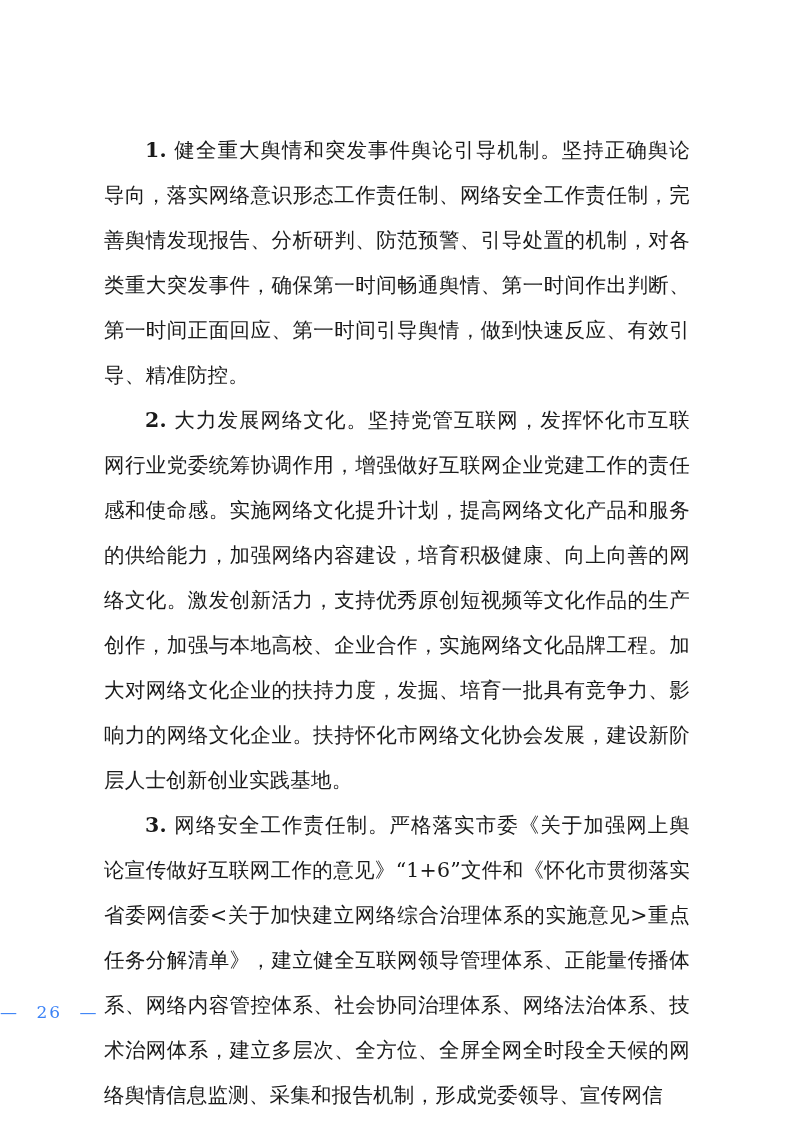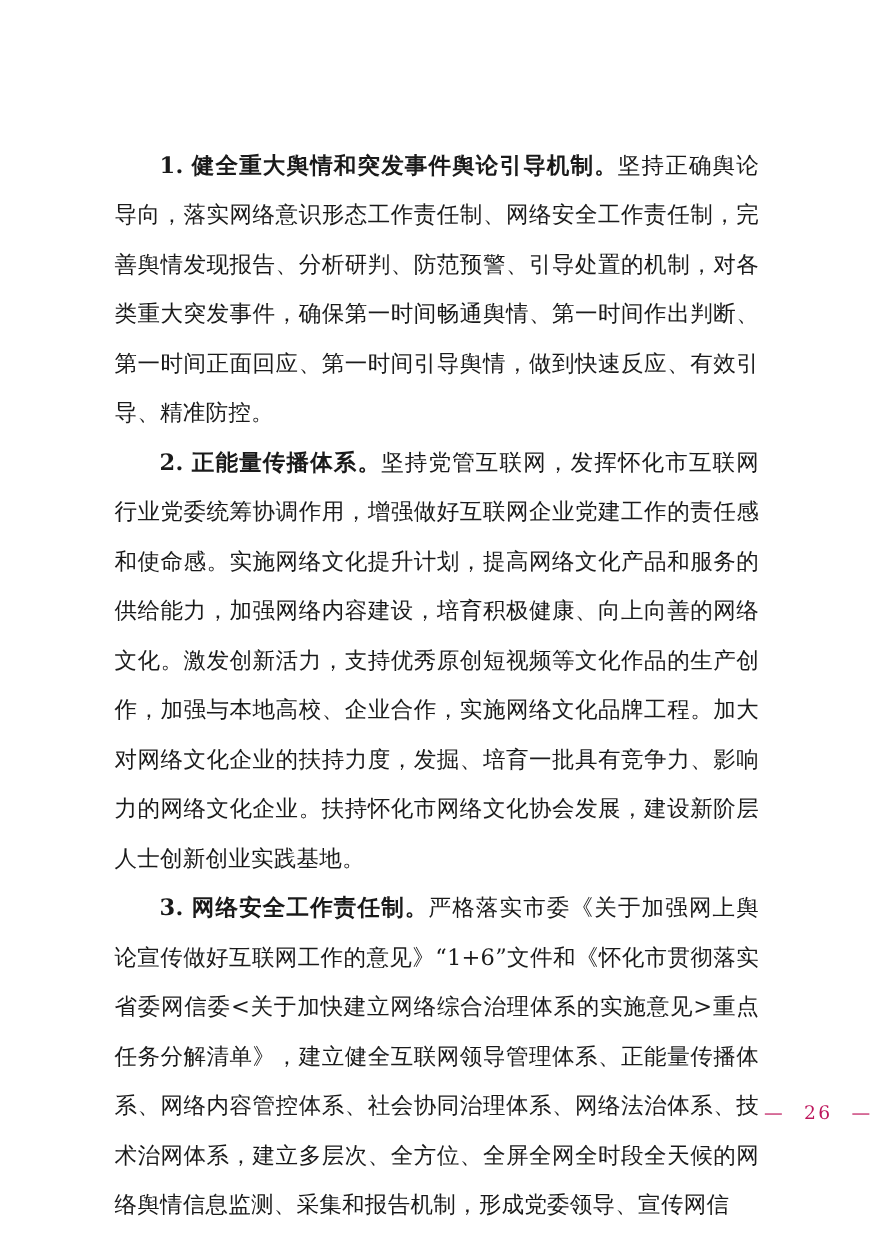--- a/index.html
+++ b/index.html
@@ -29,56 +29,56 @@
     text-align: justify;
     text-justify: inter-ideograph;
     text-indent: 41px;
     margin: 0 0 0 0;
     letter-spacing: 0.2px;
   }
   .para + .para {
     margin-top: 0;
   }
   .lead {
-    font-weight: bold;
+    font-weight: normal;
   }
   .num {
     font-family: "DejaVu Serif", "Liberation Serif", serif;
     font-weight: bold;
   }
   .footer {
     position: absolute;
     left: 0;
     top: 1002px;
     width: 793px;
-    text-align: right;
+    text-align: left;
     font-family: "DejaVu Serif", "Liberation Serif", serif;
     font-size: 17px;
-    color: #be185d;
+    color: #3b82f6;
     letter-spacing: 2px;
   }
   .footer .pn {
     display: inline-block;
     padding: 0 10px;
   }
 </style>
 </head>
 <body>
 
 <div class="page">
   <div class="content">
 
     <p class="para">
       <span class="num">1.</span>
       <span class="lead">健全重大舆情和突发事件舆论引导机制。</span><span>坚持正确舆论导向，落实网络意识形态工作责任制、网络安全工作责任制，完善舆情发现报告、分析研判、防范预警、引导处置的机制，对各类重大突发事件，确保第一时间畅通舆情、第一时间作出判断、第一时间正面回应、第一时间引导舆情，做到快速反应、有效引导、精准防控。</span>
     </p>
 
     <p class="para">
       <span class="num">2.</span>
-      <span class="lead">正能量传播体系。</span><span>坚持党管互联网，发挥怀化市互联网行业党委统筹协调作用，增强做好互联网企业党建工作的责任感和使命感。实施网络文化提升计划，提高网络文化产品和服务的供给能力，加强网络内容建设，培育积极健康、向上向善的网络文化。激发创新活力，支持优秀原创短视频等文化作品的生产创作，加强与本地高校、企业合作，实施网络文化品牌工程。加大对网络文化企业的扶持力度，发掘、培育一批具有竞争力、影响力的网络文化企业。扶持怀化市网络文化协会发展，建设新阶层人士创新创业实践基地。</span>
+      <span class="lead">大力发展网络文化。</span><span>坚持党管互联网，发挥怀化市互联网行业党委统筹协调作用，增强做好互联网企业党建工作的责任感和使命感。实施网络文化提升计划，提高网络文化产品和服务的供给能力，加强网络内容建设，培育积极健康、向上向善的网络文化。激发创新活力，支持优秀原创短视频等文化作品的生产创作，加强与本地高校、企业合作，实施网络文化品牌工程。加大对网络文化企业的扶持力度，发掘、培育一批具有竞争力、影响力的网络文化企业。扶持怀化市网络文化协会发展，建设新阶层人士创新创业实践基地。</span>
     </p>
 
     <p class="para">
       <span class="num">3.</span>
       <span class="lead">网络安全工作责任制。</span><span>严格落实市委《关于加强网上舆论宣传做好互联网工作的意见》“1+6”文件和《怀化市贯彻落实省委网信委&lt;关于加快建立网络综合治理体系的实施意见&gt;重点任务分解清单》，建立健全互联网领导管理体系、正能量传播体系、网络内容管控体系、社会协同治理体系、网络法治体系、技术治网体系，建立多层次、全方位、全屏全网全时段全天候的网络舆情信息监测、采集和报告机制，形成党委领导、宣传网信</span>
     </p>
 
   </div>
 
   <div class="footer">

